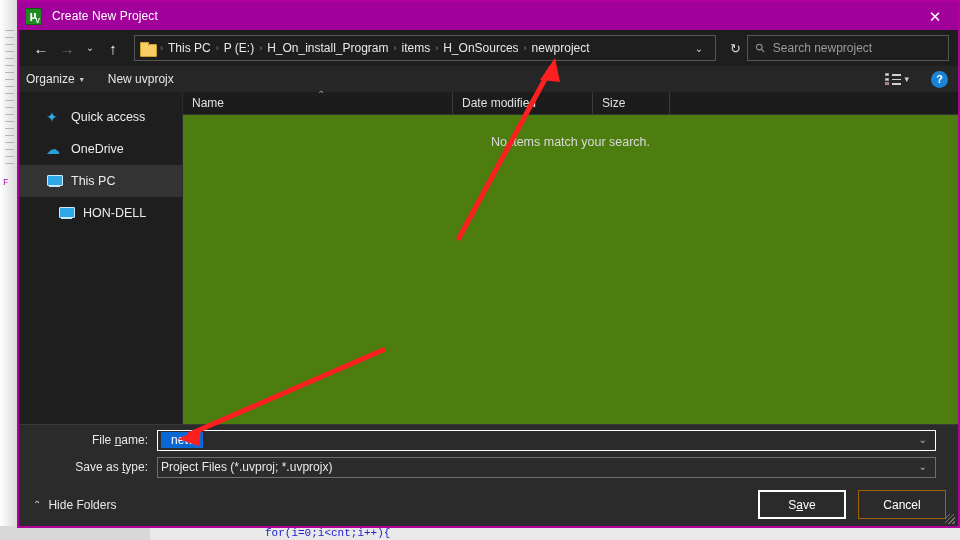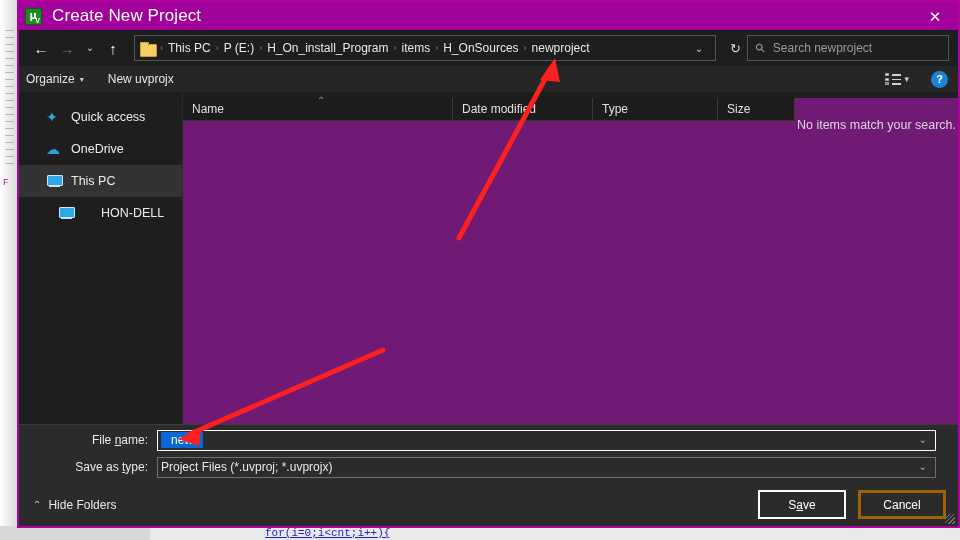--- a/index.html
+++ b/index.html
@@ -28,21 +28,21 @@
   .bg-bottom {
     position: absolute; left: 0; bottom: 0; width: 960px; height: 14px;
     background: #e9e9e9;
   }
   .bg-bottom .gutter {
     position: absolute; left: 0; top: 0; width: 150px; height: 14px; background: #d8d8d8;
   }
   .bg-code {
     position: absolute; left: 265px; top: 1px; height: 11px; width: 300px;
     font-family: "Liberation Mono", monospace; font-size: 11px; color: #2020d0;
-    white-space: nowrap; overflow: hidden; text-decoration: underline;
+    white-space: nowrap; overflow: hidden;
   }
 
   
   .dialog {
     position: absolute; left: 17px; top: 0; width: 943px; height: 528px;
     border: 2px solid #b1009b;
     background: #1e1e1e;
     display: flex; flex-direction: column;
   }
   
@@ -59,21 +59,21 @@
   .app-icon .u {
     color: #fff; font-size: 10px; font-weight: bold; line-height: 10px;
     font-family: "DejaVu Sans", sans-serif; letter-spacing: -.5px;
     margin-left: -1px; margin-top: -1px;
   }
   .app-icon .v {
     position: absolute; right: 1px; bottom: 0px; color:#fff; font-size: 7px;
     font-weight: bold; line-height: 7px;
   }
   .titlebar .ttl {
-    margin-left: 10px; color: #ffffff; font-size: 17px; letter-spacing: .1px;
+    margin-left: 10px; color: #ffffff; font-size: 12px; letter-spacing: .1px;
   }
   .close-btn {
     position: absolute; right: 0; top: 0; width: 46px; height: 28px;
     display: flex; align-items: center; justify-content: center;
     color: #ffffff; font-size: 15px; line-height: 1;
   }
 
   
   .navbar {
     height: 36px; flex: 0 0 36px; background: #1e1e1e;
@@ -144,21 +144,21 @@
   .dlgbody { flex: 1 1 auto; display: flex; min-height: 0; }
   .sidebar {
     width: 164px; flex: 0 0 164px; background: #1e1e1e; padding-top: 9px;
     border-right: 1px solid #2b2b2b;
   }
   .nav-item {
     height: 32px; display: flex; align-items: center; padding-left: 27px; color: #ececec;
     font-size: 12.5px;
   }
   .nav-item.sel { background: #333333; }
-  .nav-item.indent { padding-left: 39px; gap: 18px; }
+  .nav-item.indent { padding-left: 39px; }
   .nav-ico { width: 17px; height: 15px; margin-right: 8px; position: relative; flex: 0 0 17px; }
 
   .ico-star { color: #2fa8e8; font-size: 14px; line-height: 15px; }
   .ico-cloud { color: #2a9fd6; font-size: 14px; line-height: 15px; }
 
   .ico-pc:before {
     content:""; position:absolute; left:1px; top:1px; width:14px; height:9px;
     background:#2fa8e8; border:1.5px solid #c9e8fa; border-radius:1px;
   }
   .ico-pc:after {
@@ -166,21 +166,21 @@
   }
   .ico-net:before {
     content:""; position:absolute; left:0px; top:4px; width:11px; height:8px;
     background:#2fa8e8; border:1.5px solid #cfe9f8; border-radius:1px;
   }
   .ico-net:after {
     content:""; position:absolute; right:0px; top:0px; width:8px; height:8px;
     background:#b9bcc0; border-radius:50%; border:1px solid #8f9297;
   }
 
-  .filepane { flex: 1 1 auto; background: #701a75; display: flex; min-width: 0; margin-top: 6px; }
+  .filepane { flex: 1 1 auto; background: #4d7c0f; display: flex; flex-direction: column; min-width: 0; }
   .colhead {
     height: 23px; flex: 0 0 23px; display: flex; align-items: center;
     border-bottom: 1px solid #323232; position: relative; background: #1c1c1c;
   }
   .col {
     color: #e0e0e0; font-size: 12px; height: 23px; display: flex; align-items: center;
     padding-left: 9px; border-right: 1px solid #3a3a3a; position: relative;
   }
   .col.c-name { width: 270px; flex: 0 0 270px; }
   .col.c-date { width: 140px; flex: 0 0 140px; }
@@ -220,21 +220,21 @@
   .footer {
     flex: 0 0 44px; background: #2b2b2b; display: flex; align-items: center;
     padding: 0 14px; position: relative; border-top: 1px solid #2b2b2b;
   }
   .hide-folders { display: flex; align-items: center; color: #e8e8e8; font-size: 12px; }
   .hide-folders .chev { font-size: 10px; margin-right: 7px; color: #cfcfcf; }
   .btns { position: absolute; right: 12px; display: flex; gap: 12px; }
   .btn {
     width: 88px; height: 29px; background: #2b2b2b; color: #ffffff; font-size: 12px;
     display: flex; align-items: center; justify-content: center;
-    border: 3px solid #a16207;
+    border: 1px solid #a16207;
   }
   .btn.default { border: 2px solid #ffffff; }
   .btn u { text-decoration: underline; }
   .resize-grip {
     position: absolute; right: 3px; bottom: 2px; width: 10px; height: 10px;
     background:
       repeating-linear-gradient(135deg, #8a8a8a 0 1px, transparent 1px 3px);
     opacity: .8;
   }
 
@@ -341,23 +341,20 @@
       </div>
 
       <div class="filepane">
         <div class="colhead">
           <div class="col c-name">
             <span>Name</span>
             <span class="sortmark">⌃</span>
           </div>
           <div class="col c-date">
             <span>Date modified</span>
-          </div>
-          <div class="col c-type">
-            <span>Type</span>
           </div>
           <div class="col c-size">
             <span>Size</span>
           </div>
         </div>
         <div class="filelist">
           <div class="emptymsg">No items match your search.</div>
         </div>
       </div>
     </div>

